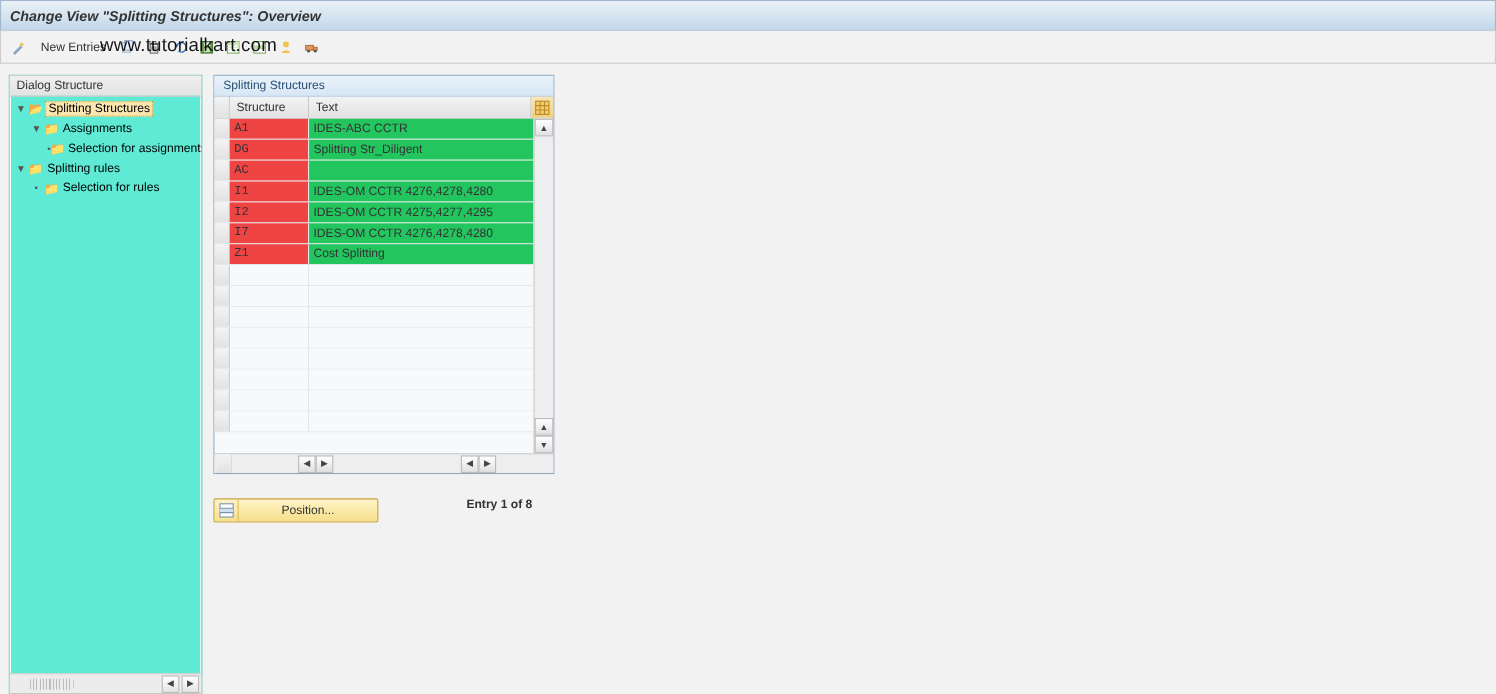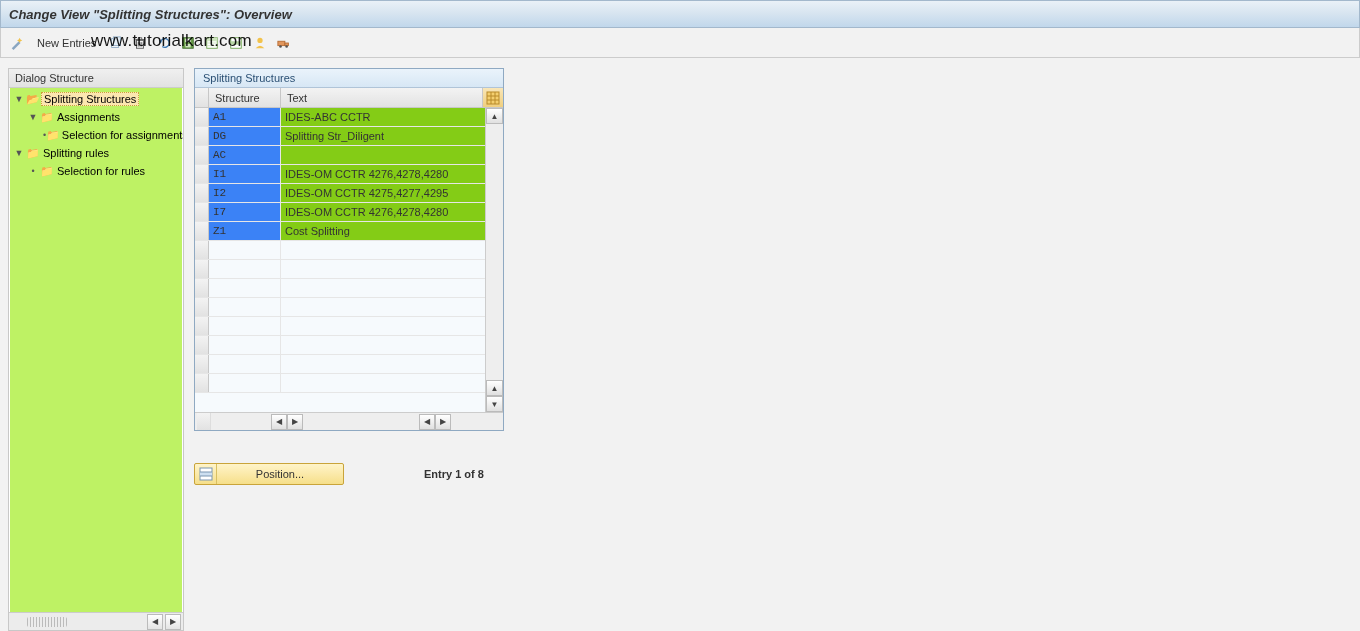--- a/index.html
+++ b/index.html
@@ -67,21 +67,21 @@
     }
     .main-area {
       display: flex;
       padding: 10px 8px 0 8px;
       gap: 10px;
       height: calc(100% - 58px);
     }
     
     .dialog-panel {
       width: 176px;
-      background: #bef264;
+      background: #5eead4;
       border: 1px solid #c8c8c8;
       display: flex;
       flex-direction: column;
       box-shadow: inset 0 0 0 1px #fff;
     }
     .dialog-title {
       background: linear-gradient(to bottom, #f0f0f0, #e2e2e2);
       border-bottom: 1px solid #ccc;
       padding: 3px 6px;
       color: #333;
@@ -228,30 +228,30 @@
       background: linear-gradient(#f3f3f3,#e2e2e2);
       border-right: 1px solid #c7c7c7;
       cursor:pointer;
     }
     .row .c1 {
       width: 72px;
       border-right: 1px solid #e6e6e6;
       padding: 0 4px;
       display:flex;align-items:center;
       color:#333;
-      background:#3b82f6;
+      background:#ef4444;
       font-family: "Courier New", monospace;
       font-size: 11px;
     }
     .row .c2 {
       flex: 1;
       padding: 0 4px;
       display:flex;align-items:center;
       color:#333;
-      background:#84cc16;
+      background:#22c55e;
     }
     .row.empty .c1, .row.empty .c2 { background:#f6fafd; }
     .hscroll {
       height: 18px;
       background:#eee;
       border-top:1px solid #ccc;
       display:flex;
       align-items:center;
       padding: 0 2px;
     }
@@ -260,23 +260,23 @@
     .hscroll .hbtn {
       width:16px;height:16px;
       background:linear-gradient(#fff,#e0e0e0);
       border:1px solid #bbb;
       display:flex;align-items:center;justify-content:center;
       font-size:8px;color:#444;cursor:pointer;
     }
     
     .pos-row {
       display:flex;
-      align-items:center;
+      align-items:flex-start;
       gap: 80px;
-      margin-top: 32px;
+      margin-top: 22px;
     }
     .pos-btn {
       width: 150px;
       height: 22px;
       background: linear-gradient(to bottom,#fff4c9,#f6df8a);
       border: 1px solid #c9a43a;
       border-radius: 2px;
       display:flex;
       align-items:center;
       cursor:pointer;

